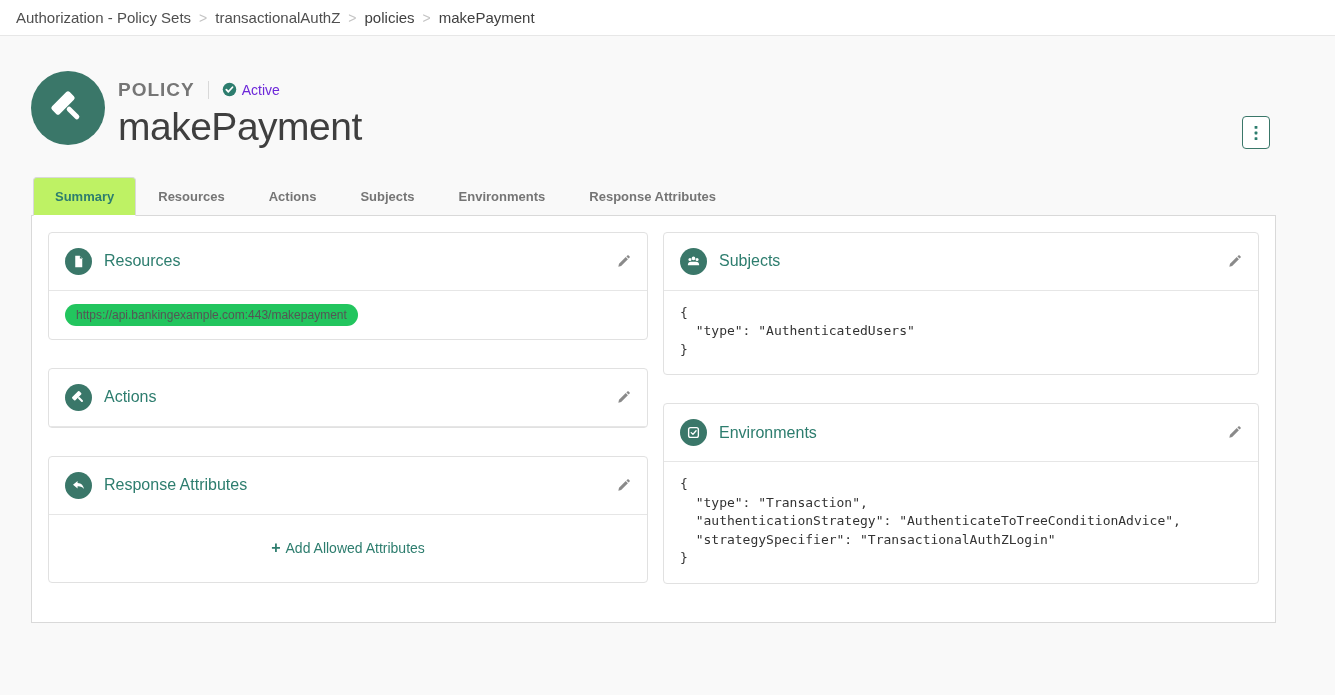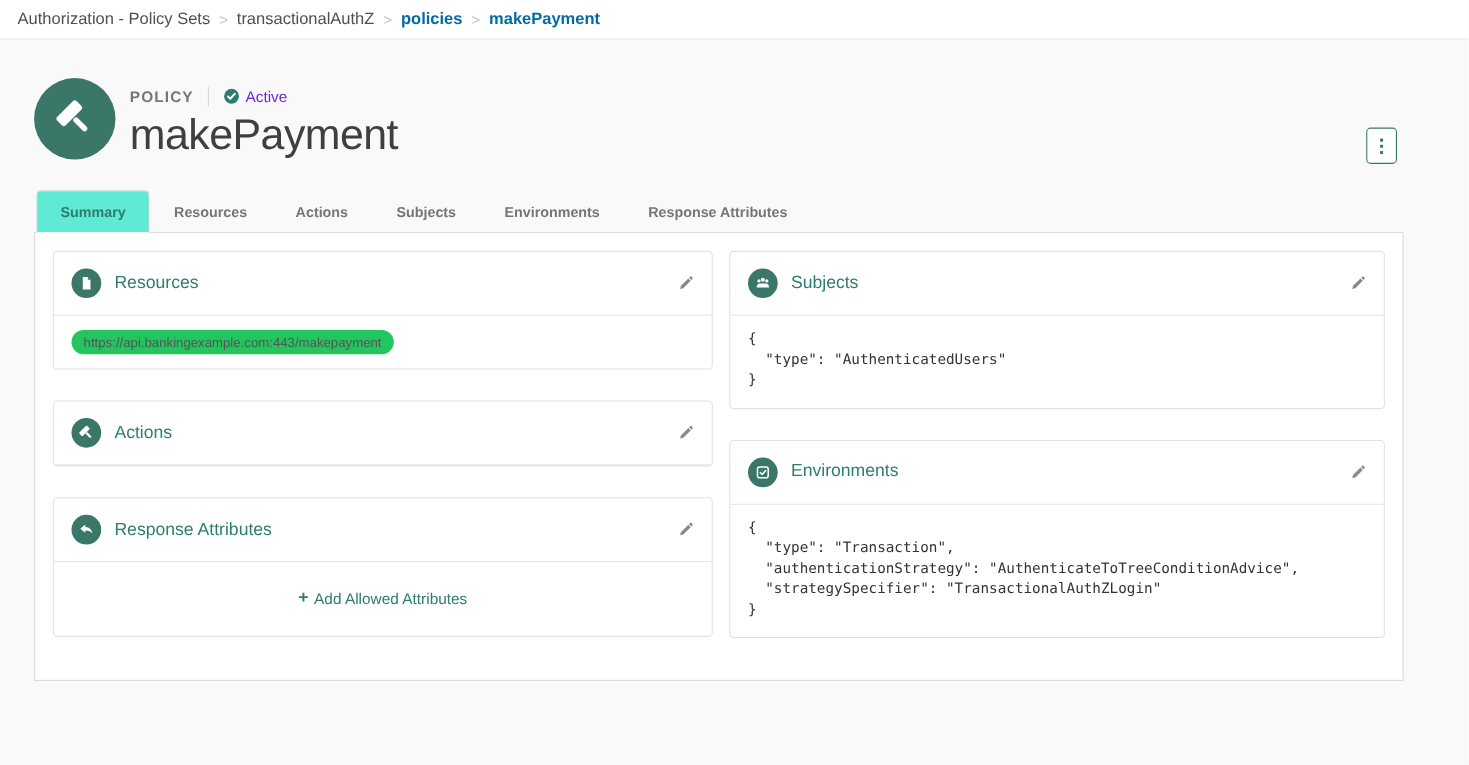--- a/index.html
+++ b/index.html
@@ -13,38 +13,38 @@
   }
   
   .topbar {
     height:36px; background:#ffffff;
     border-bottom:1px solid #e7e7e7;
     display:flex; align-items:center;
     padding:0 16px;
   }
   .breadcrumb { font-size:15px; display:flex; align-items:center; }
   .bc-dark { color:#4f4f4f; }
-  .bc-gray { color:#0369a1;font-weight:bold; }
+  .bc-gray { color:#404040; }
   .bc-sep  { color:#c4c4c4; margin:0 8px; font-size:14px; }
 
   
   .container { margin-left:31px; width:1245px; }
 
   
   .policy-header { margin-top:35px; display:flex; position:relative; }
   .policy-avatar {
     width:74px; height:74px; border-radius:50%;
     background:#3a7769; flex:none;
     display:flex; align-items:center; justify-content:center;
   }
   .policy-avatar svg { width:40px; height:40px; }
   .policy-meta { margin-left:13px; padding-top:8px; }
   .policy-meta-row { display:flex; align-items:center; }
   .policy-type {
-    font-size:14px; font-weight:bold; color:#767676;
+    font-size:19px; font-weight:bold; color:#767676;
     letter-spacing:1px;
   }
   .meta-divider { width:1px; height:18px; background:#d9d9d9; margin:0 13px; }
   .status-badge { display:flex; align-items:flex-start; color:#6d28d9; font-size:14px; }
   .status-badge svg { margin-right:5px; }
   .policy-title {
     font-size:39px; font-weight:400; color:#3f3f3f;
     margin:5px 0 0; line-height:1.1; letter-spacing:-0.5px;
   }
   .kebab-btn {
@@ -60,21 +60,21 @@
     margin-top:28px; display:flex;
     border-bottom:1px solid #d9d9d9; padding-left:2px;
   }
   .tab {
     padding:11px 21px; font-size:13px; font-weight:bold;
     color:#757575; cursor:pointer;
     border:1px solid transparent; margin-bottom:-1px;
     border-radius:4px 4px 0 0; white-space:nowrap;
   }
   .tab.active {
-    background:#5eead4; border-color:#d9d9d9 #d9d9d9 #ffffff;
+    background:#bef264; border-color:#d9d9d9 #d9d9d9 #ffffff;
     color:#2d7d6e;
   }
 
   
   .panel {
     background:#ffffff;
     border:1px solid #d9d9d9; border-top:none;
     display:flex; gap:15px;
     padding:16px 16px 38px;
   }

